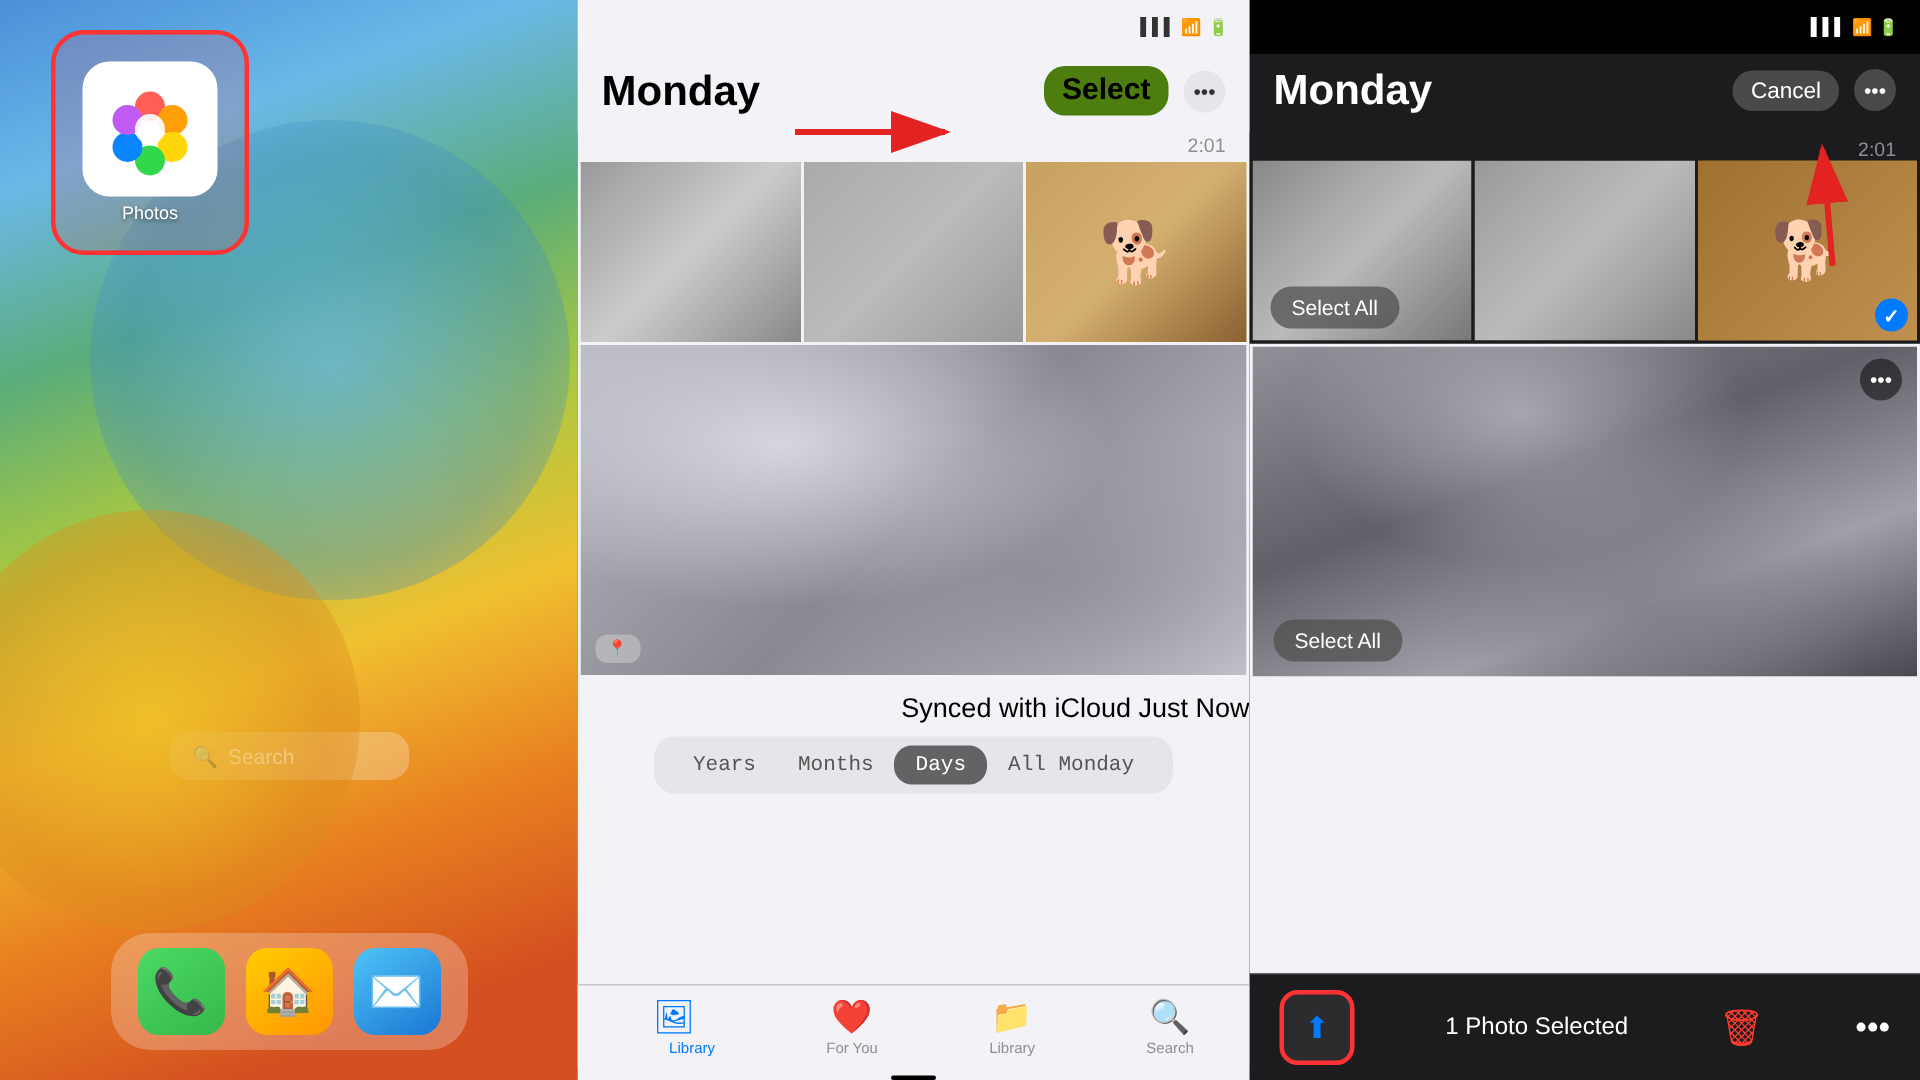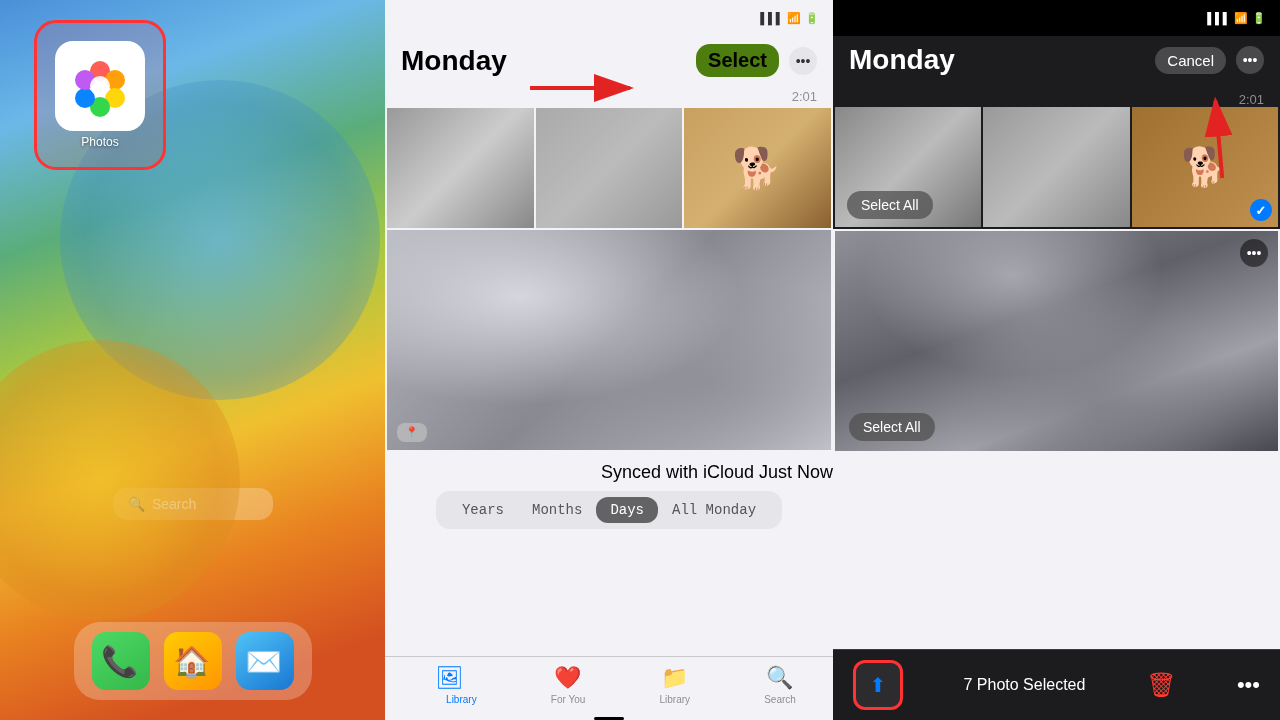--- a/index.html
+++ b/index.html
@@ -649,21 +649,21 @@
   <div class="photo-main-select" style="position:relative;">
     <div class="photo-large-blurred-dark"></div>
     <div class="more-btn-overlay">•••</div>
     <button class="select-all-btn-bottom">Select All</button>
   </div>
 
   <div class="action-bar">
     <div class="action-share-btn">
       <span style="font-size:20px;color:#007aff;">⬆</span>
     </div>
-    <span class="selected-count-text">7 Photo Selected</span>
+    <span class="selected-count-text">1 Photo Selected</span>
     <button class="action-delete-btn">
       <span>🗑</span>
     </button>
     <button class="action-more-btn">
       <span>•••</span>
     </button>
   </div>
 </div>
 
 </body></html>

